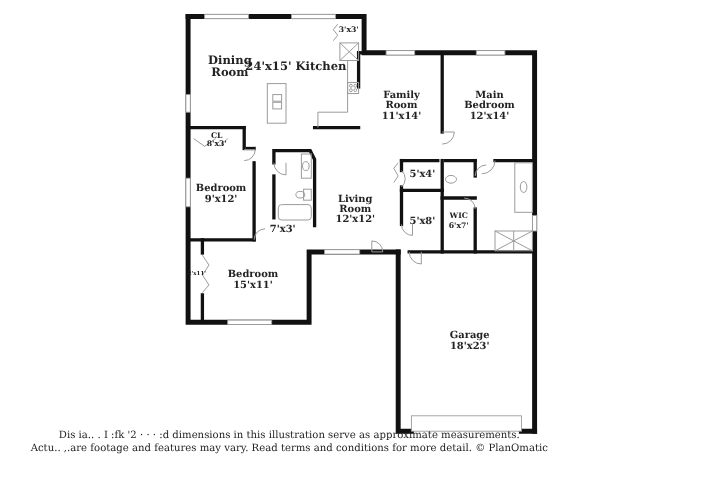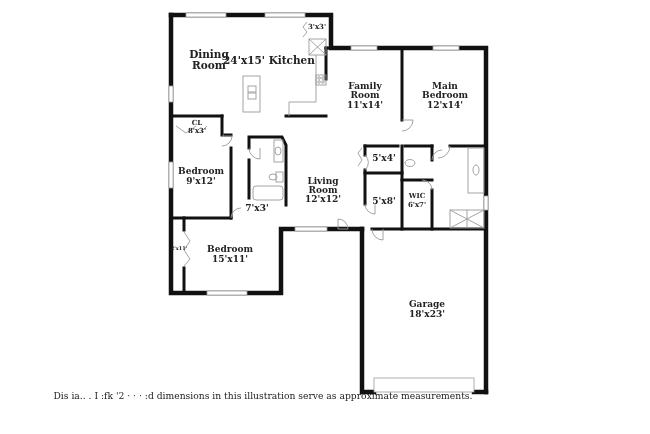--- a/index.html
+++ b/index.html
@@ -161,13 +161,14 @@
     <text class="lbl lbl-sm" x="230" y="252"><tspan>Bedroom</tspan></text>
     <text class="lbl lbl-sm" x="230" y="262"><tspan>15'x11'</tspan></text>
     <text class="lbl lbl-xxs" x="179" y="250"><tspan>2'x11'</tspan></text>
     <text class="lbl lbl-sm" x="427" y="307"><tspan>Garage</tspan></text>
     <text class="lbl lbl-sm" x="427" y="317"><tspan>18'x23'</tspan></text>
   </g>
 </svg>
 
 <div id="disclaimer">
   <div>Dis  ia.. .  I    :fk     '2  ·  ·    ·  :d dimensions in this illustration serve as approximate measurements.</div>
+  <div>Actu..     ,.are footage and features may vary. Read terms and conditions for more detail. © PlanOmatic</div>
 </div>
 
 </body></html>

